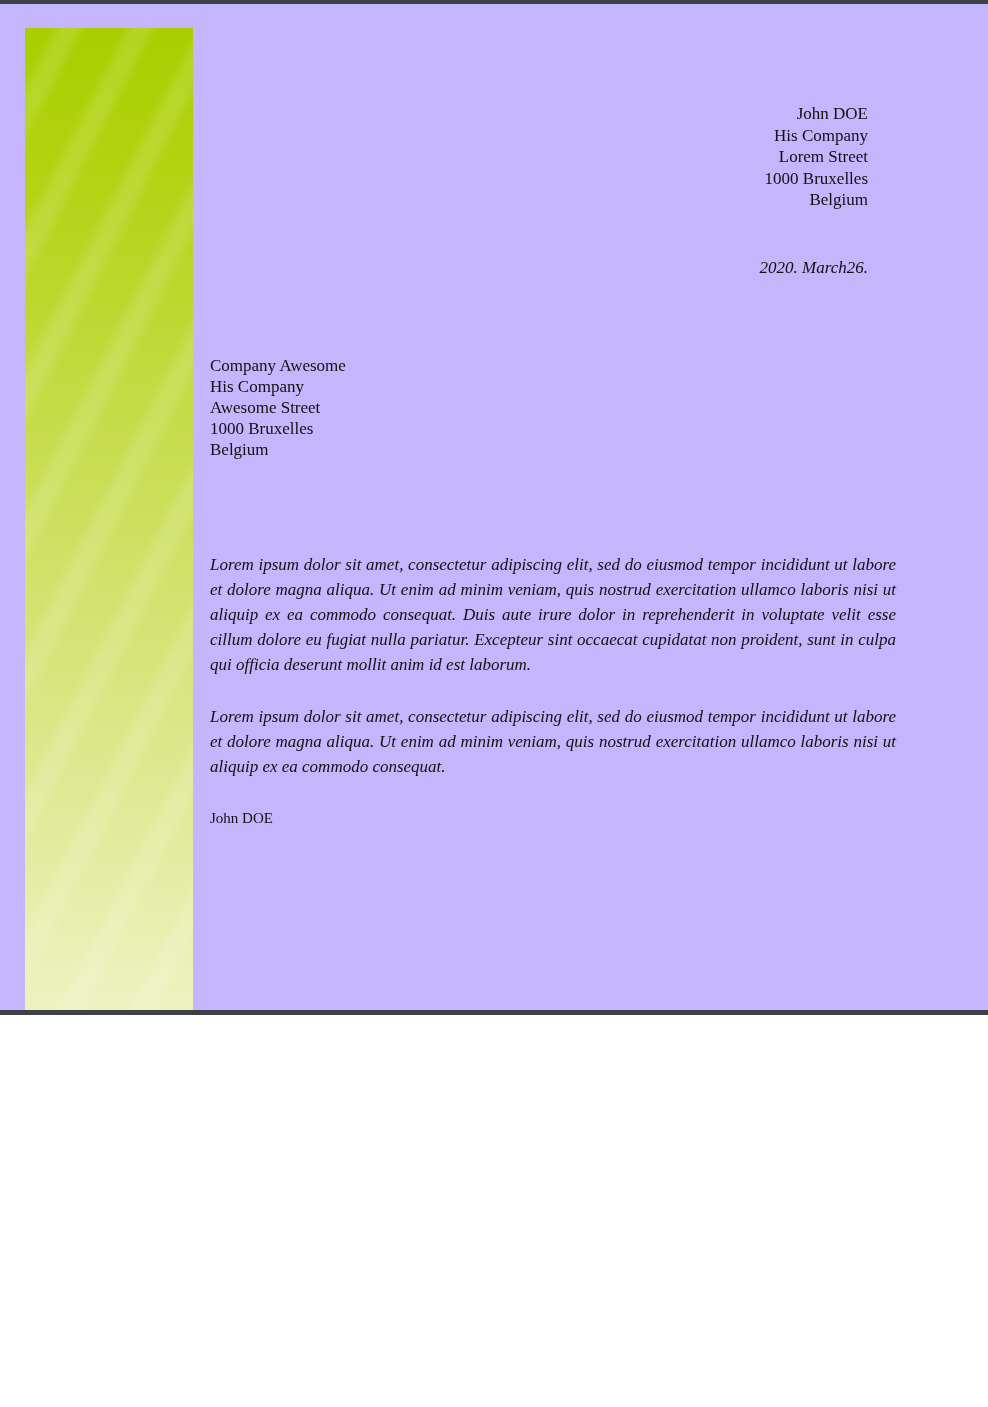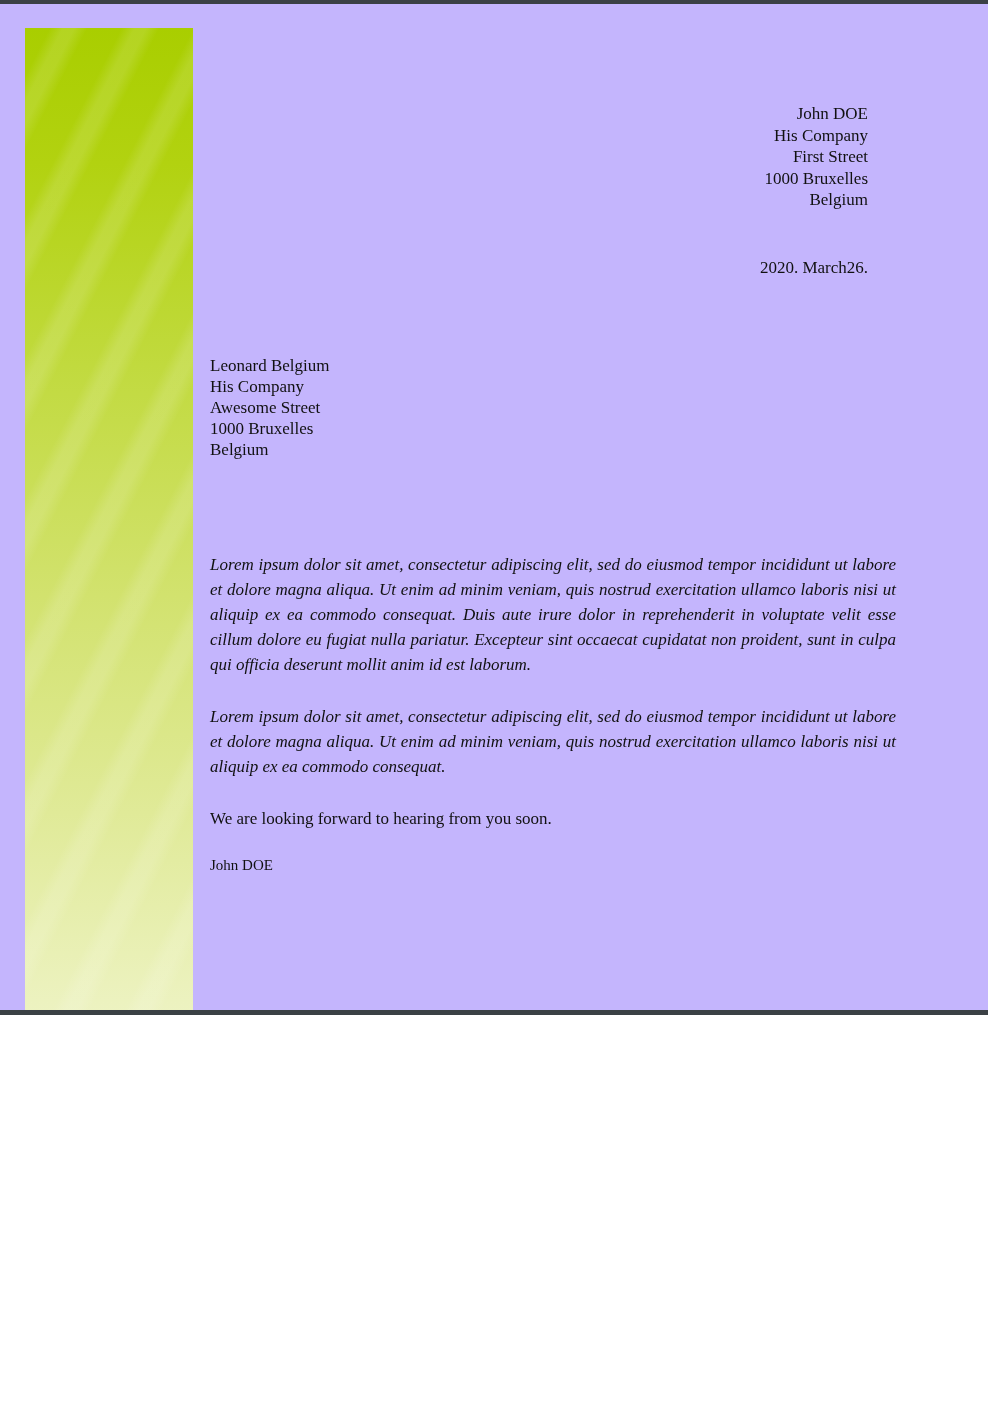--- a/index.html
+++ b/index.html
@@ -60,20 +60,21 @@
     font-size: 17px;
     line-height: 21.5px;
   }
   .date-line {
     position: absolute;
     top: 257px;
     right: 120px;
     text-align: center;
     font-size: 17px;
     line-height: 21.5px;
+    font-style: italic;
   }
   .recipient-block {
     position: absolute;
     left: 210px;
     top: 355px;
     text-align: left;
     font-size: 17px;
     line-height: 21px;
   }
   .letter-body {
@@ -100,37 +101,36 @@
 
 <div class="page">
 
   <div class="edge-bar top"></div>
 
   <div class="sidebar"></div>
 
   <div class="sender-block">
     <div>John DOE</div>
     <div>His Company</div>
-    <div>First Street</div>
+    <div>Lorem Street</div>
     <div>1000 Bruxelles</div>
     <div>Belgium</div>
   </div>
 
   <div class="date-line">2020. March26.</div>
 
   <div class="recipient-block">
-    <div>Leonard Belgium</div>
+    <div>Company Awesome</div>
     <div>His Company</div>
     <div>Awesome Street</div>
     <div>1000 Bruxelles</div>
     <div>Belgium</div>
   </div>
 
   <div class="letter-body">
     <p class="para">Lorem ipsum dolor sit amet, consectetur adipiscing elit, sed do eiusmod tempor incididunt ut labore et dolore magna aliqua. Ut enim ad minim veniam, quis nostrud exercitation ullamco laboris nisi ut aliquip ex ea commodo consequat. Duis aute irure dolor in reprehenderit in voluptate velit esse cillum dolore eu fugiat nulla pariatur. Excepteur sint occaecat cupidatat non proident, sunt in culpa qui officia deserunt mollit anim id est laborum.</p>
     <p class="para">Lorem ipsum dolor sit amet, consectetur adipiscing elit, sed do eiusmod tempor incididunt ut labore et dolore magna aliqua. Ut enim ad minim veniam, quis nostrud exercitation ullamco laboris nisi ut aliquip ex ea commodo consequat.</p>
-    <p class="closing-line">We are looking forward to hearing from you soon.</p>
     <p class="signature">John DOE</p>
   </div>
 
   <div class="edge-bar bottom"></div>
 
 </div>
 
 </body></html>

